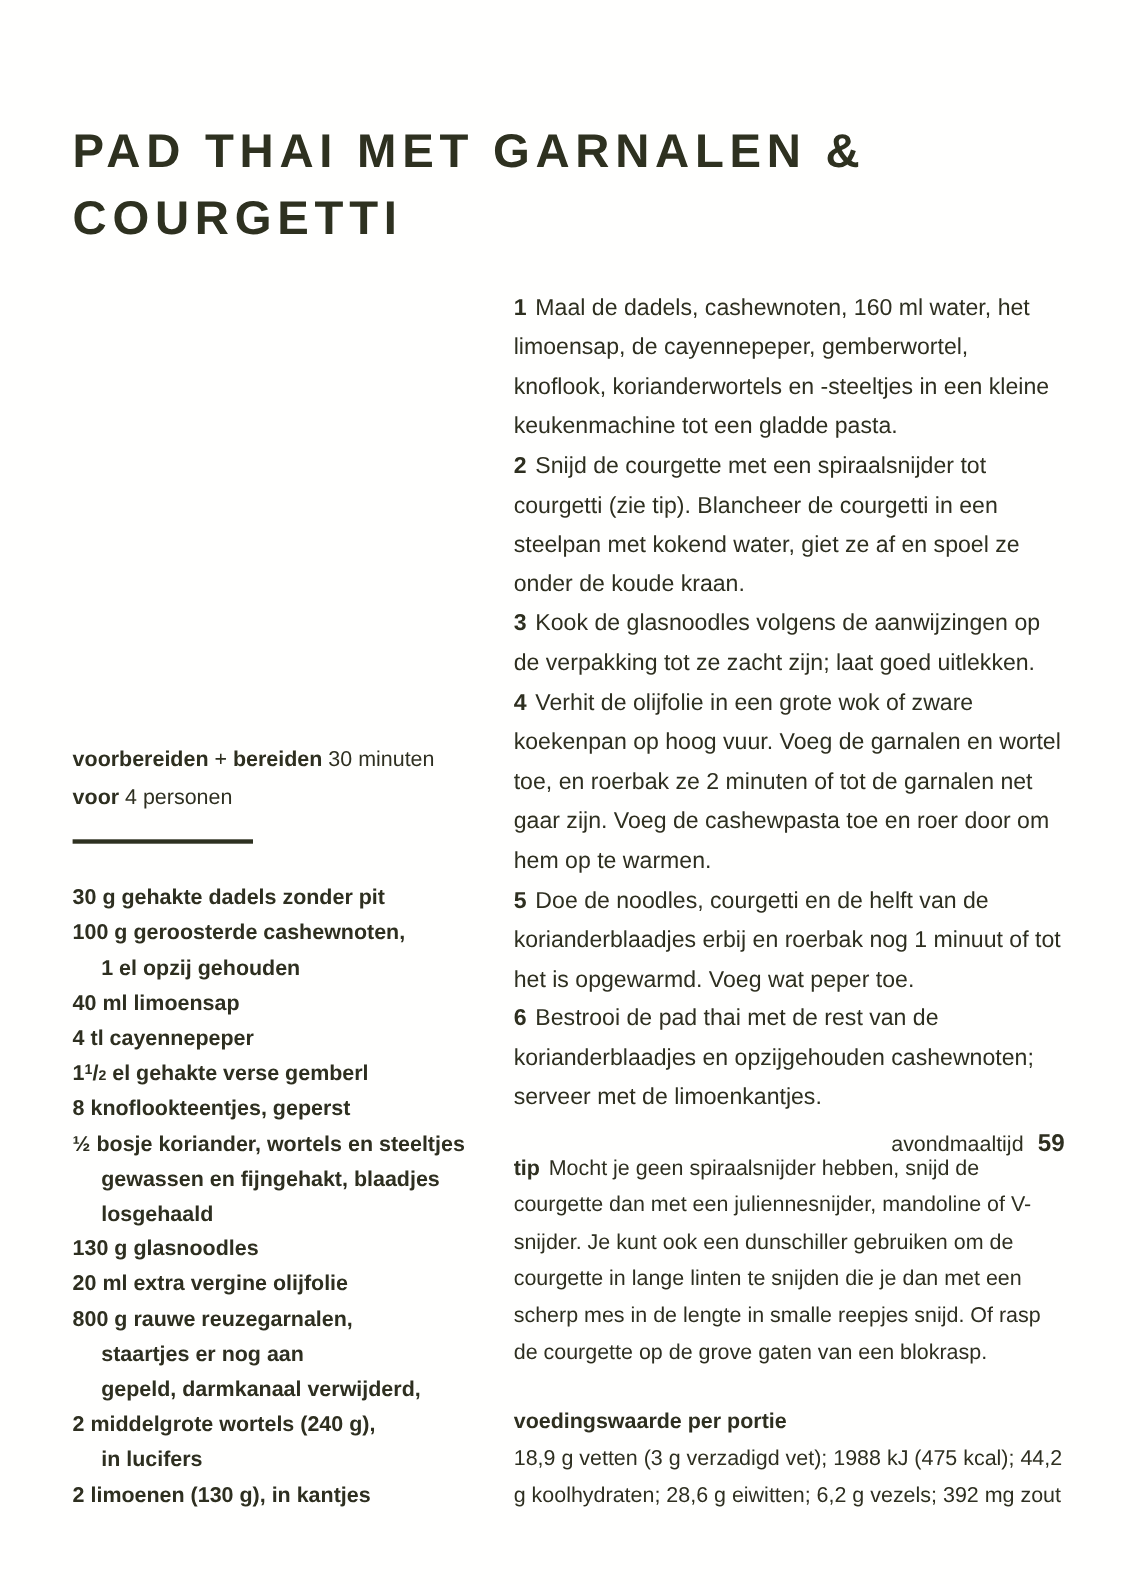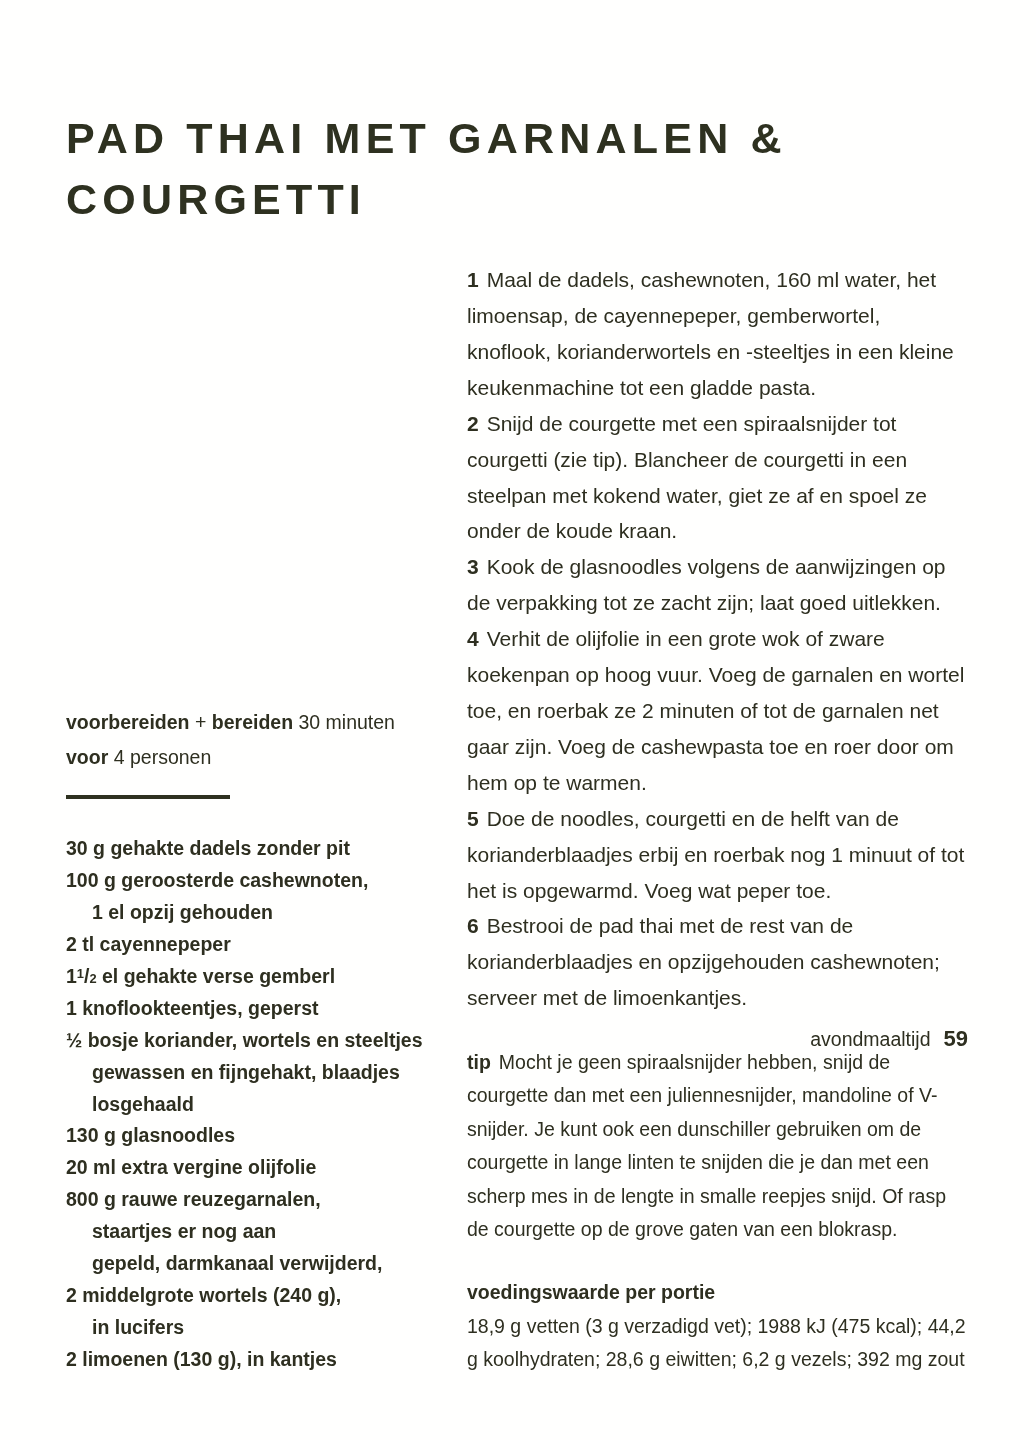--- a/index.html
+++ b/index.html
@@ -182,23 +182,24 @@
           <b>voor</b><span> 4 personen</span>
         </div>
       </div>
 
       <hr class="divider">
 
       <ul class="ingredients">
           <li>30 g gehakte dadels zonder pit</li>
           <li>100 g geroosterde cashewnoten,</li>
           <li class="indent">1 el opzij gehouden</li>
-          <li>2 tl cayennepeper</li>
+          <li>40 ml limoensap</li>
+          <li>4 tl cayennepeper</li>
           <li><span class="frac">1<sup>1</sup>/<sub>2</sub></span><span> el gehakte verse gemberl</span></li>
-          <li>1 knoflookteentjes, geperst</li>
+          <li>8 knoflookteentjes, geperst</li>
           <li>½ bosje koriander, wortels en steeltjes</li>
           <li class="indent">gewassen en fijngehakt, blaadjes</li>
           <li class="indent">losgehaald</li>
           <li>130 g glasnoodles</li>
           <li>20 ml extra vergine olijfolie</li>
           <li>800 g rauwe reuzegarnalen,</li>
           <li class="indent">staartjes er nog aan</li>
           <li class="indent">gepeld, darmkanaal verwijderd,</li>
           <li>2 middelgrote wortels (240 g),</li>
           <li class="indent">in lucifers</li>

